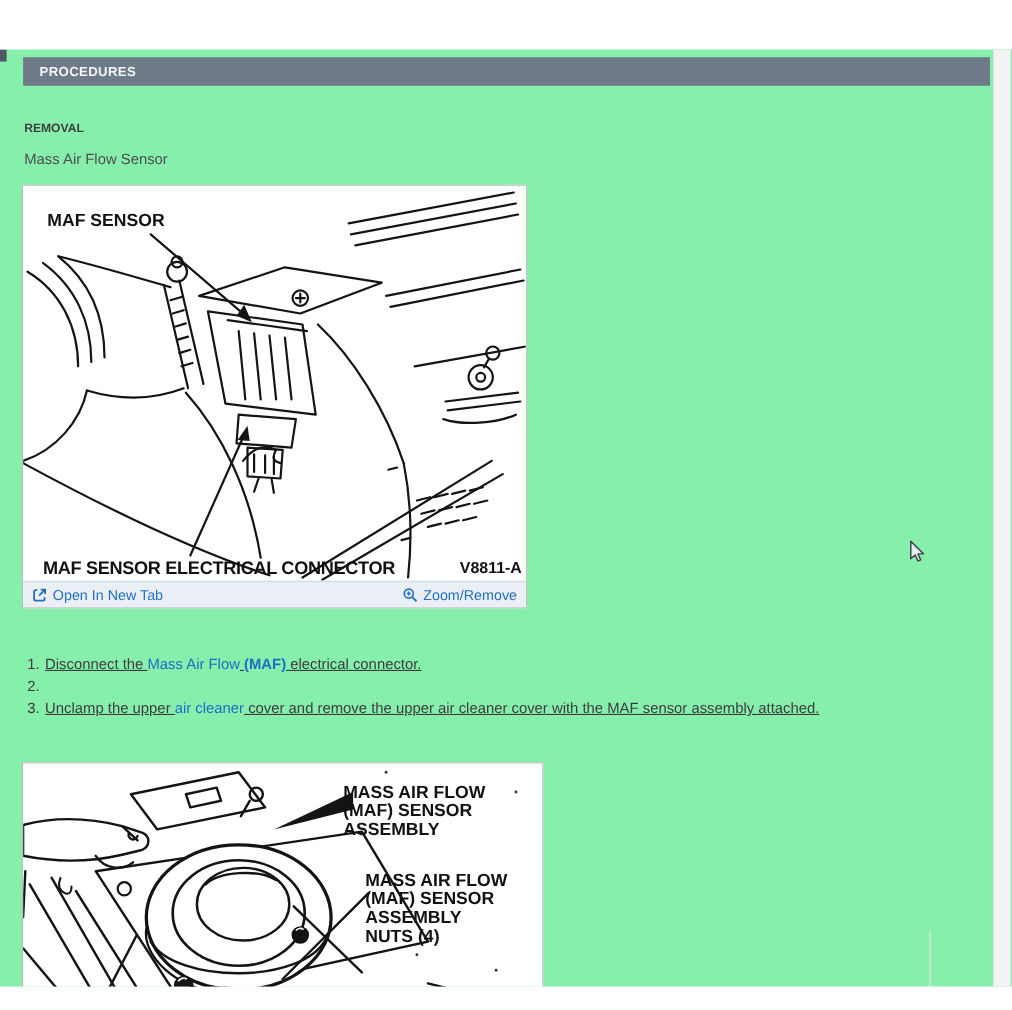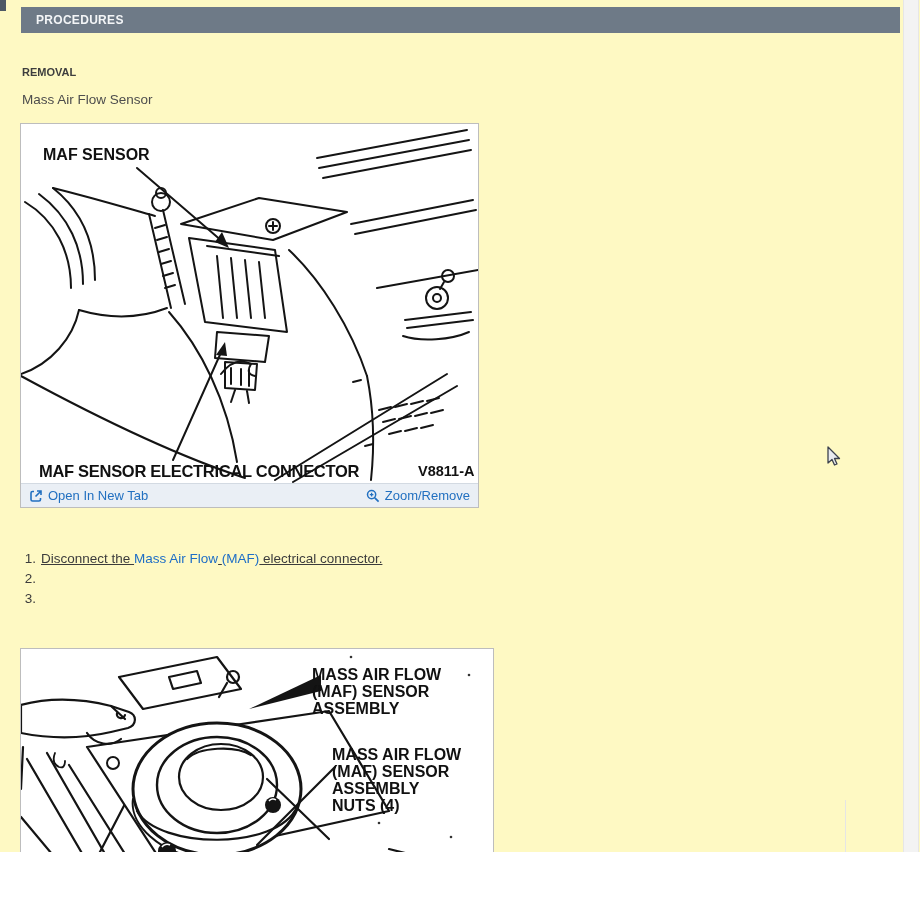--- a/index.html
+++ b/index.html
@@ -1,17 +1,17 @@
 <!DOCTYPE html>
 <html><head>
 <meta charset="utf-8">
 <style>
   html,body{margin:0;padding:0;background:#fff;}
-  .screen{position:relative;width:920px;height:852px;overflow:hidden;background:#fef9c3;
-          font-family:"Liberation Sans", sans-serif;}
+  .screen{position:relative;width:920px;height:852px;overflow:hidden;background:#86efac;
+          font-family:"Liberation Sans", sans-serif;margin-top:45px;}
 
   
   .corner-frag{position:absolute;left:0;top:0;width:6px;height:11px;background:#4e5965;}
 
   
   .header-bar{position:absolute;left:21px;top:7px;width:879px;height:26px;background:#6e7a87;
               display:flex;align-items:center;}
   .header-bar .title{color:#f3f5f7;font-size:12px;font-weight:bold;letter-spacing:.3px;padding-left:15px;}
 
   
@@ -31,21 +31,21 @@
 
   .fig2{position:absolute;left:20px;top:648px;width:472px;height:258px;border:1px solid #bdbdbd;
         border-bottom:none;background:#fff;overflow:hidden;}
 
   
   .steps{position:absolute;left:20px;top:549px;width:880px;font-size:13.5px;line-height:20px;color:#3c3c3c;}
   .step{display:flex;}
   .step-num{width:16px;text-align:right;margin-right:5px;flex:none;}
   .seg-plain{color:#3c3c3c;text-decoration:underline;}
   .seg-link{color:#1e6ec6;cursor:pointer;}
-  .seg-link-bold{color:#1e6ec6;font-weight:normal;cursor:pointer;}
+  .seg-link-bold{color:#1e6ec6;font-weight:bold;cursor:pointer;}
 
   
   .draw-label{font-family:"Liberation Sans",sans-serif;font-weight:bold;fill:#111;}
 
   
   .pane-edge{position:absolute;left:845px;top:800px;width:1px;height:106px;background:#e5e5e5;}
 
   
   .taskbar-blue{position:absolute;left:0;top:906px;width:920px;height:7px;
                 background:linear-gradient(#cfe3f6,#9fc3e7);}
@@ -178,20 +178,21 @@
   <div class="steps">
     <div class="step">
       <span class="step-num">1.</span>
       <span class="step-body"><span class="seg-plain">Disconnect the </span><span class="seg-link">Mass Air Flow</span><span class="seg-plain"> </span><span class="seg-link-bold">(MAF)</span><span class="seg-plain"> electrical connector.</span></span>
     </div>
     <div class="step">
       <span class="step-num">2.</span>
     </div>
     <div class="step">
       <span class="step-num">3.</span>
+      <span class="step-body"><span class="seg-plain">Unclamp the upper </span><span class="seg-link">air cleaner</span><span class="seg-plain"> cover and remove the upper air cleaner cover with the MAF sensor assembly attached.</span></span>
     </div>
   </div>
 
   <div class="fig2">
     <svg width="472" height="300" viewBox="0 0 472 300">
       <g stroke="#141414" stroke-width="2.2" fill="none" stroke-linecap="round" stroke-linejoin="round">
 
         <path d="M6,110 L104,278"></path>
           <path d="M26,104 L126,278"></path>
           <path d="M48,116 L150,278"></path>

